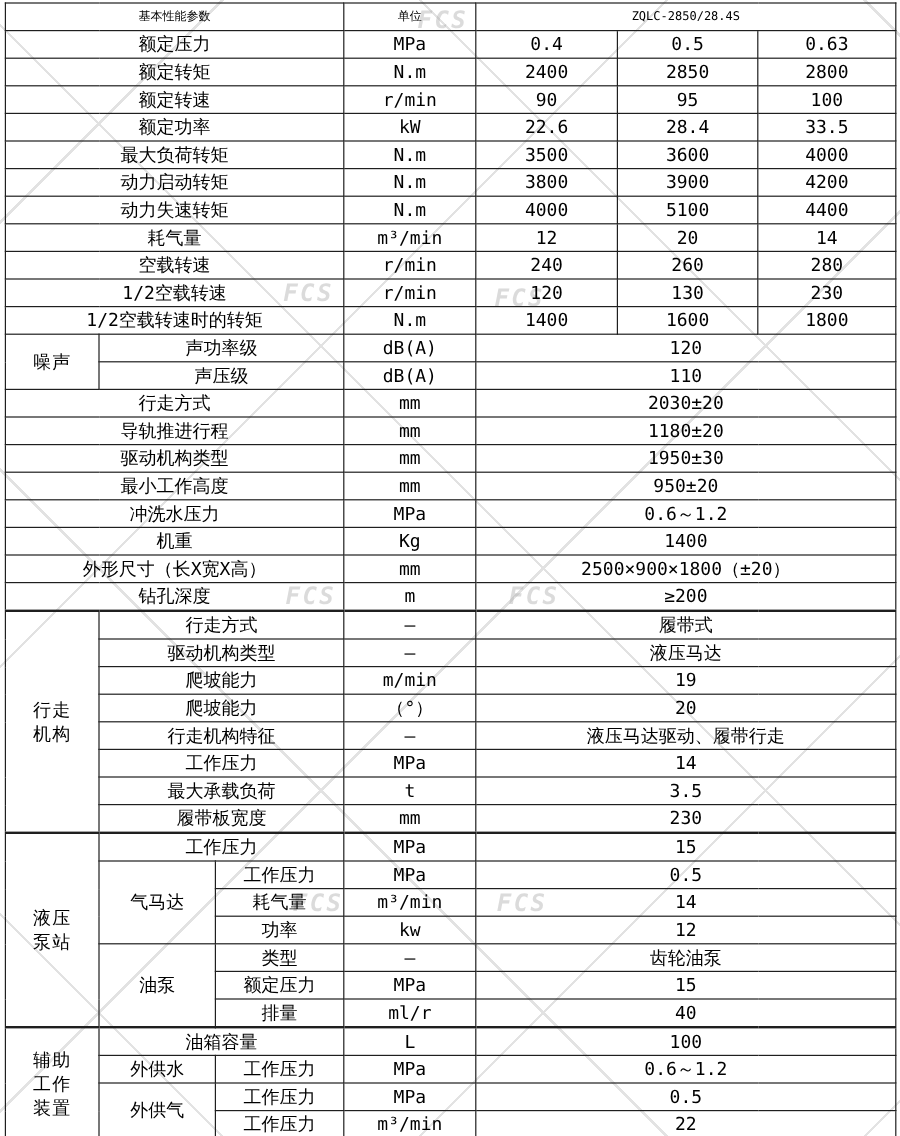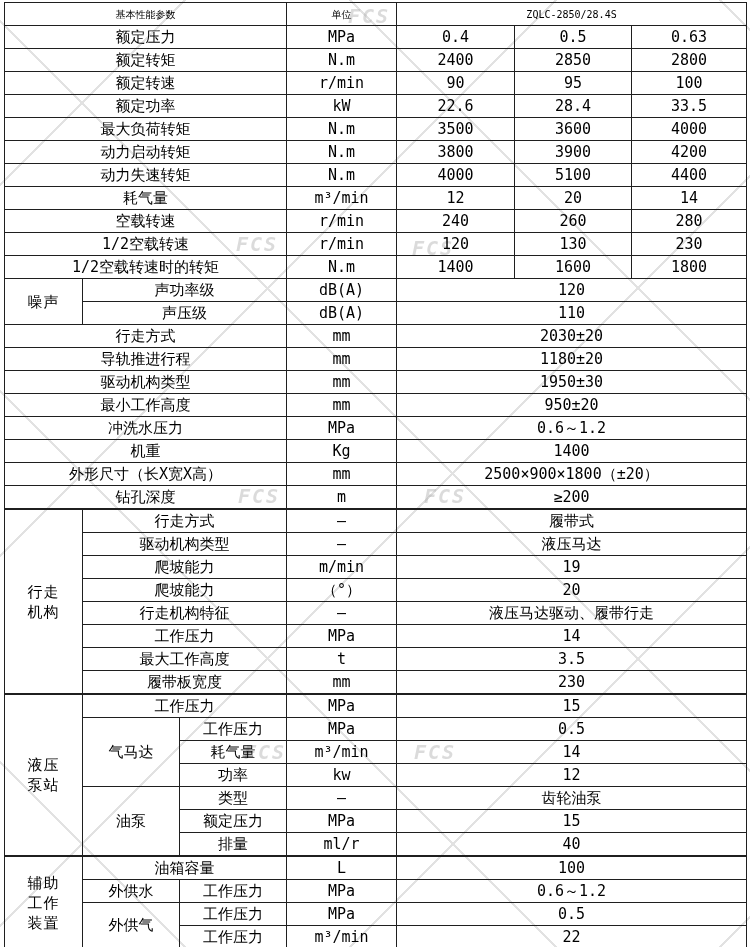--- a/index.html
+++ b/index.html
@@ -228,21 +228,21 @@
         <td colspan="2" class="p">行走机构特征</td>
         <td class="u">—</td>
         <td colspan="3" class="v">液压马达驱动、履带行走</td>
       </tr>
       <tr>
         <td colspan="2" class="p">工作压力</td>
         <td class="u">MPa</td>
         <td colspan="3" class="v">14</td>
       </tr>
       <tr>
-        <td colspan="2" class="p">最大工作高度</td>
+        <td colspan="2" class="p">最大承载负荷</td>
         <td class="u">t</td>
         <td colspan="3" class="v">3.5</td>
       </tr>
       <tr>
         <td colspan="2" class="p">履带板宽度</td>
         <td class="u">mm</td>
         <td colspan="3" class="v">230</td>
       </tr>
       <tr class="thick">
         <td rowspan="7" class="g">液压

